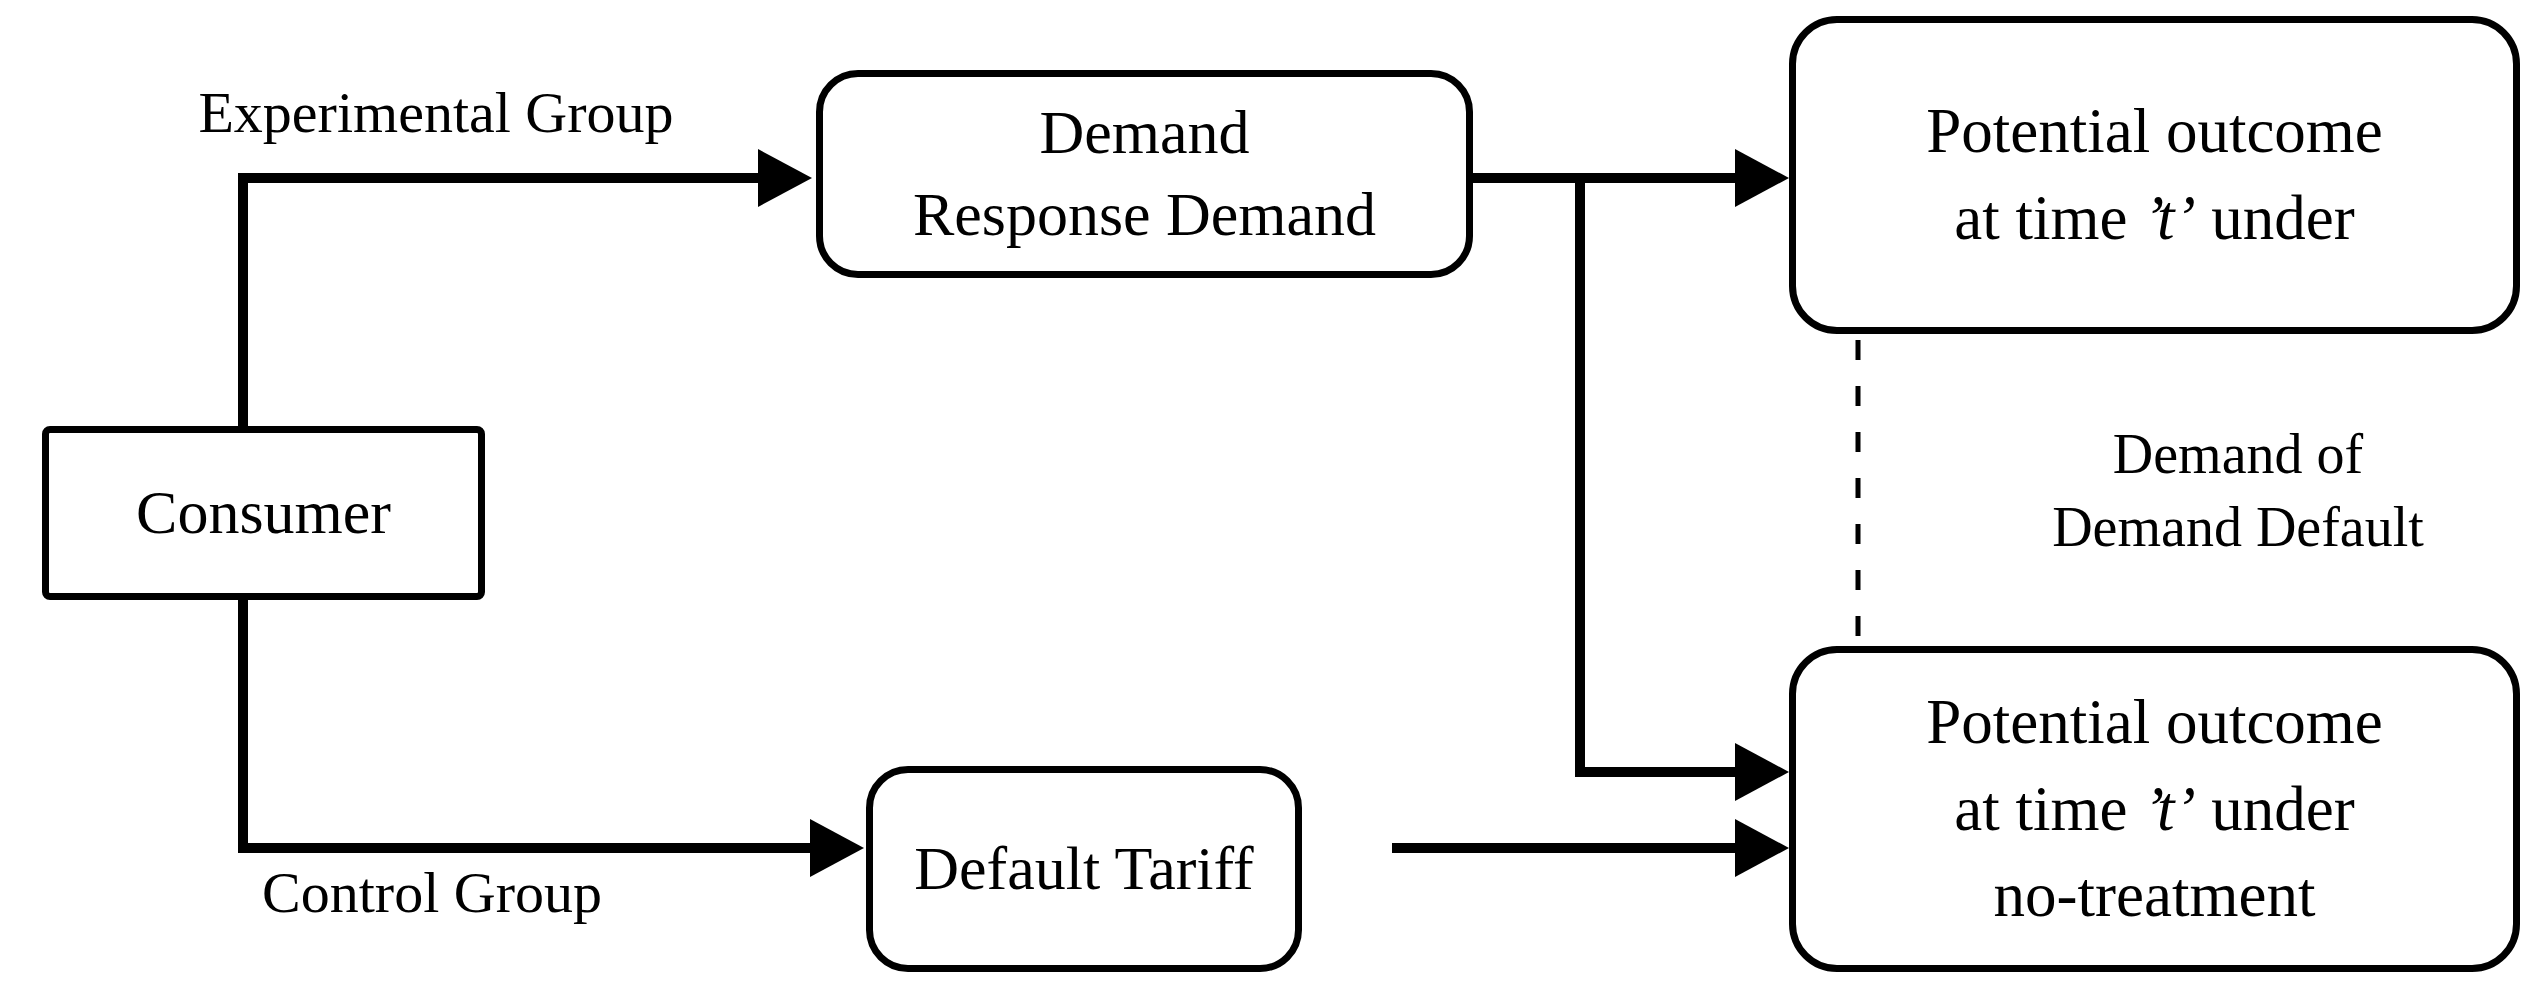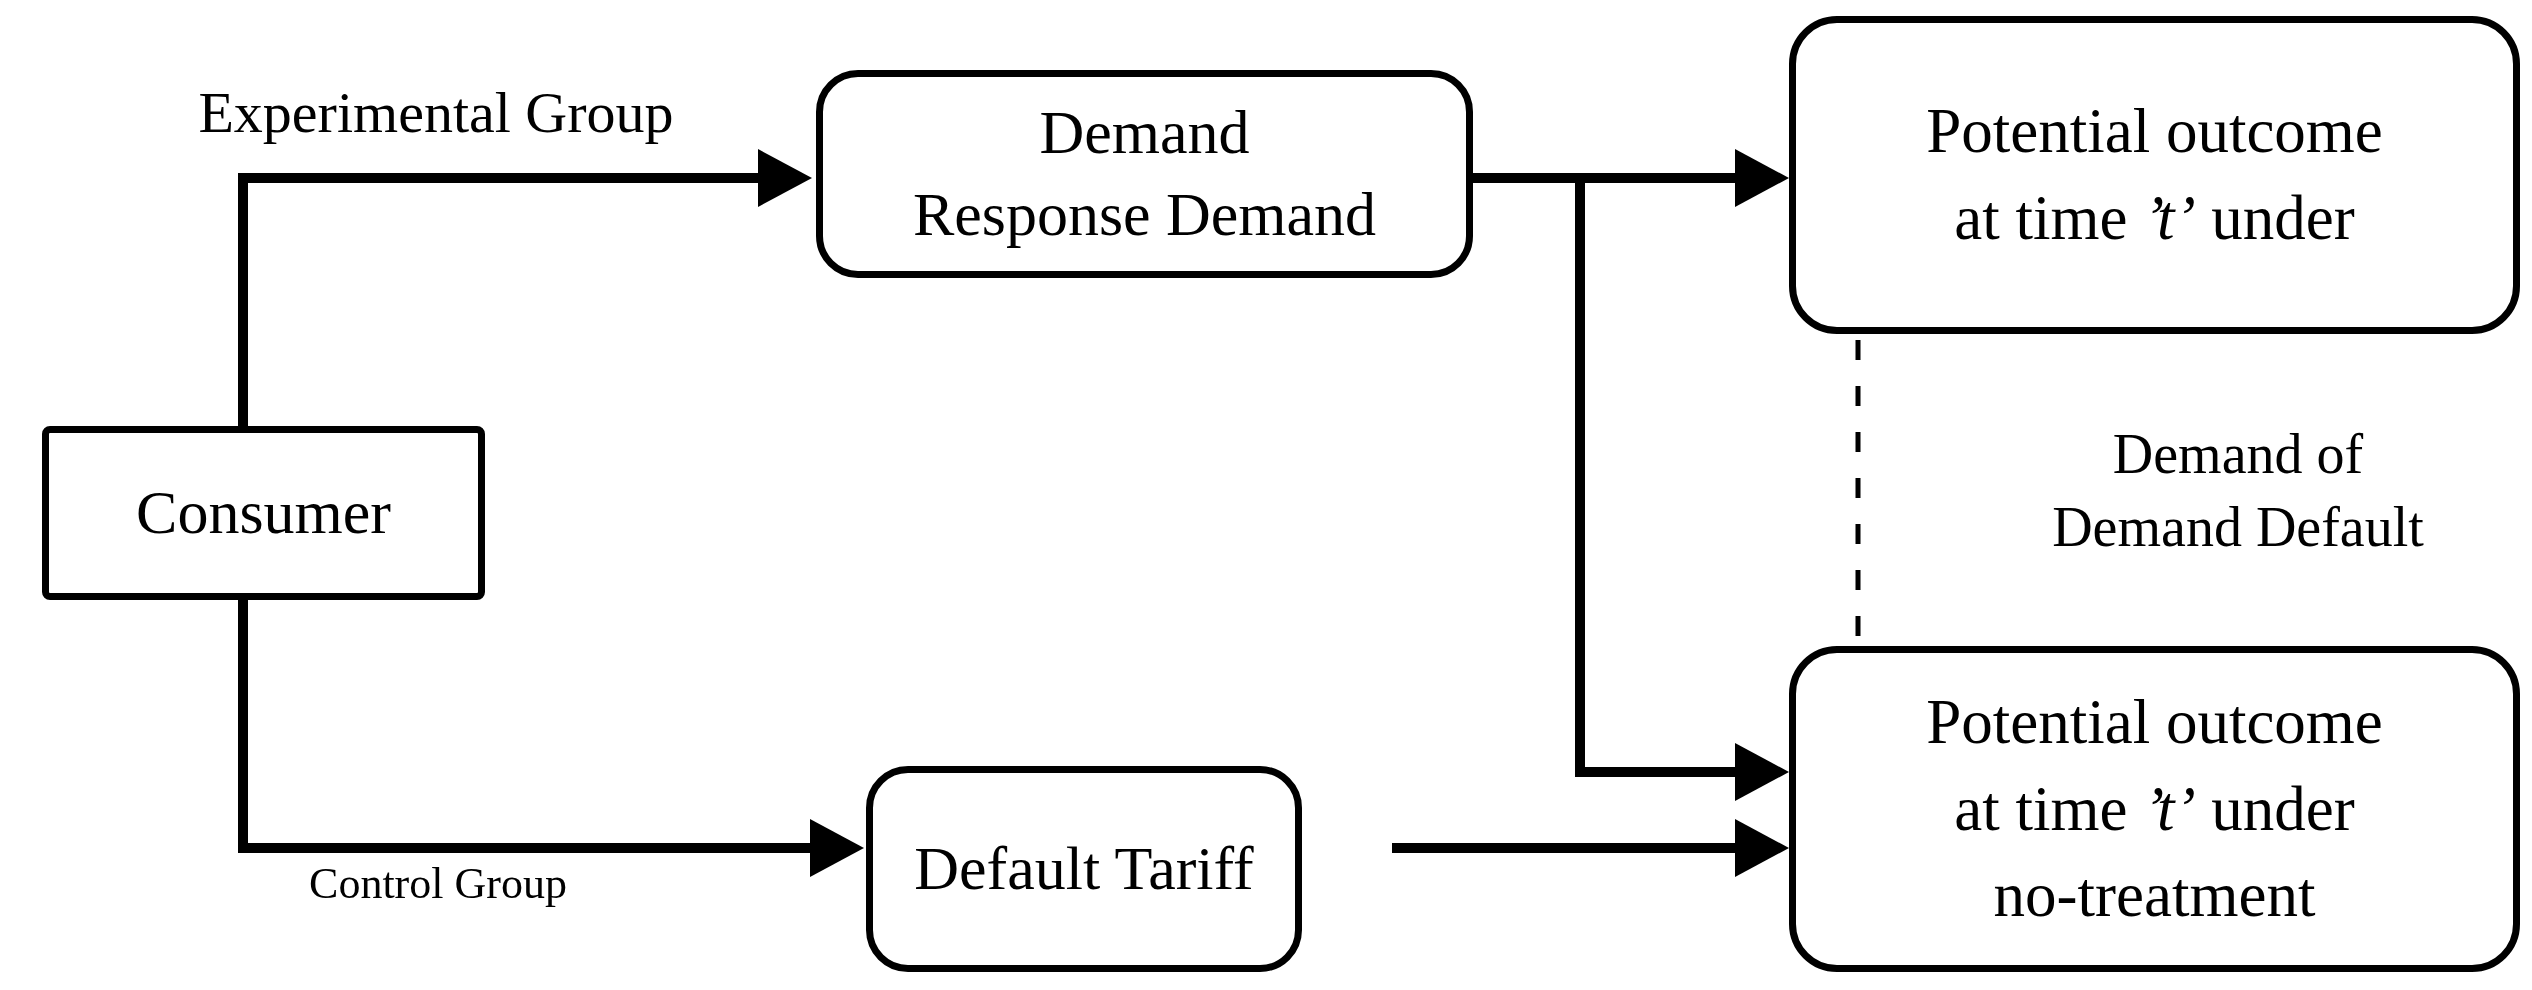--- a/index.html
+++ b/index.html
@@ -70,21 +70,21 @@
     border-radius: 48px; font-size: 63px; line-height: 1.38;
   }
   .node-notreat {
     left: 1789px; top: 646px; width: 731px; height: 326px;
     border-radius: 48px; font-size: 63px; line-height: 1.38;
   }
   .label-exp {
     left: 106px; top: 76px; width: 660px; font-size: 58px;
   }
   .label-ctrl {
-    left: 148px; top: 856px; width: 580px; font-size: 44px;
+    left: 142px; top: 856px; width: 580px; font-size: 58px;
   }
   .label-effect {
     left: 1948px; top: 418px; width: 580px; font-size: 56px; line-height: 1.3;
   }
   .italic-t {
     font-style: italic;
   }
 </style>
 </head>
 <body>

